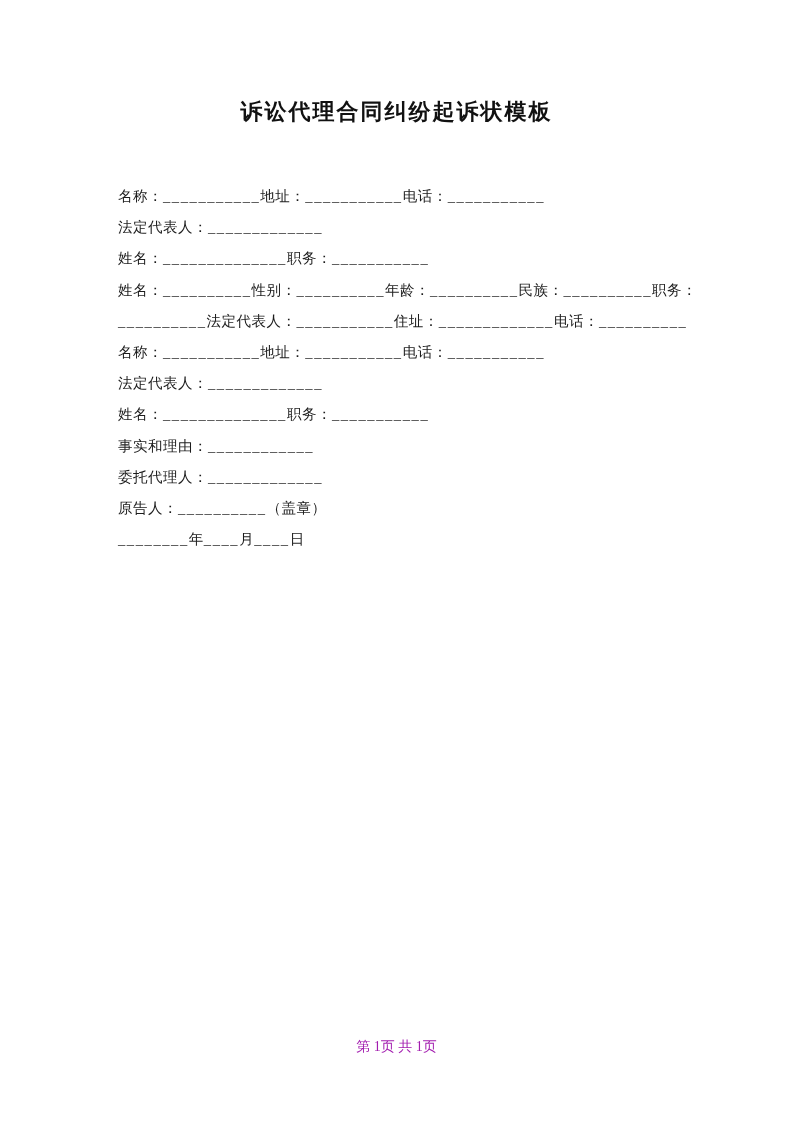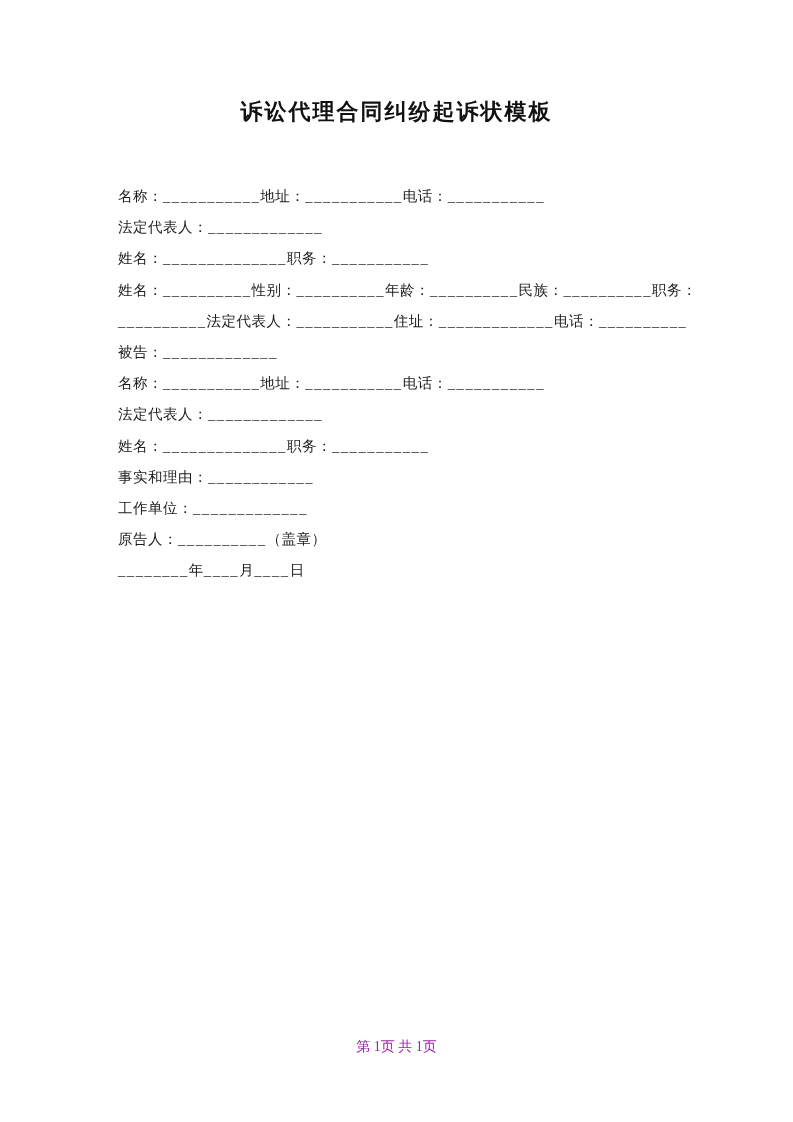--- a/index.html
+++ b/index.html
@@ -65,26 +65,25 @@
 <div class="page">
 
   <h1 class="doc-title">诉讼代理合同纠纷起诉状模板</h1>
 
   <div class="form-lines">
       <div class="line"><span class="label">名称：</span><span class="blank">___________</span><span class="label">地址：</span><span class="blank">___________</span><span class="label">电话：</span><span class="blank">___________</span></div>
       <div class="line"><span class="label">法定代表人：</span><span class="blank">_____________</span></div>
       <div class="line"><span class="label">姓名：</span><span class="blank">______________</span><span class="label">职务：</span><span class="blank">___________</span></div>
       <div class="line"><span class="label">姓名：</span><span class="blank">__________</span><span class="label">性别：</span><span class="blank">__________</span><span class="label">年龄：</span><span class="blank">__________</span><span class="label">民族：</span><span class="blank">__________</span><span class="label">职务：</span></div>
       <div class="line"><span class="blank">__________</span><span class="label">法定代表人：</span><span class="blank">___________</span><span class="label">住址：</span><span class="blank">_____________</span><span class="label">电话：</span><span class="blank">__________</span></div>
-      <div class="line"><span class="label">被告：</span><span class="blank">_____________</span></div>
       <div class="line"><span class="label">名称：</span><span class="blank">___________</span><span class="label">地址：</span><span class="blank">___________</span><span class="label">电话：</span><span class="blank">___________</span></div>
       <div class="line"><span class="label">法定代表人：</span><span class="blank">_____________</span></div>
       <div class="line"><span class="label">姓名：</span><span class="blank">______________</span><span class="label">职务：</span><span class="blank">___________</span></div>
       <div class="line"><span class="label">事实和理由：</span><span class="blank">____________</span></div>
-      <div class="line"><span class="label">工作单位：</span><span class="blank">_____________</span></div>
+      <div class="line"><span class="label">委托代理人：</span><span class="blank">_____________</span></div>
       <div class="line"><span class="label">原告人：</span><span class="blank">__________</span><span class="label">（盖章）</span></div>
       <div class="line"><span class="blank">________</span><span class="label">年</span><span class="blank">____</span><span class="label">月</span><span class="blank">____</span><span class="label">日</span></div>
     </div>
 
   <div class="page-footer">
     <span>第 1页 共 1页</span>
   </div>
 
 </div>
 

